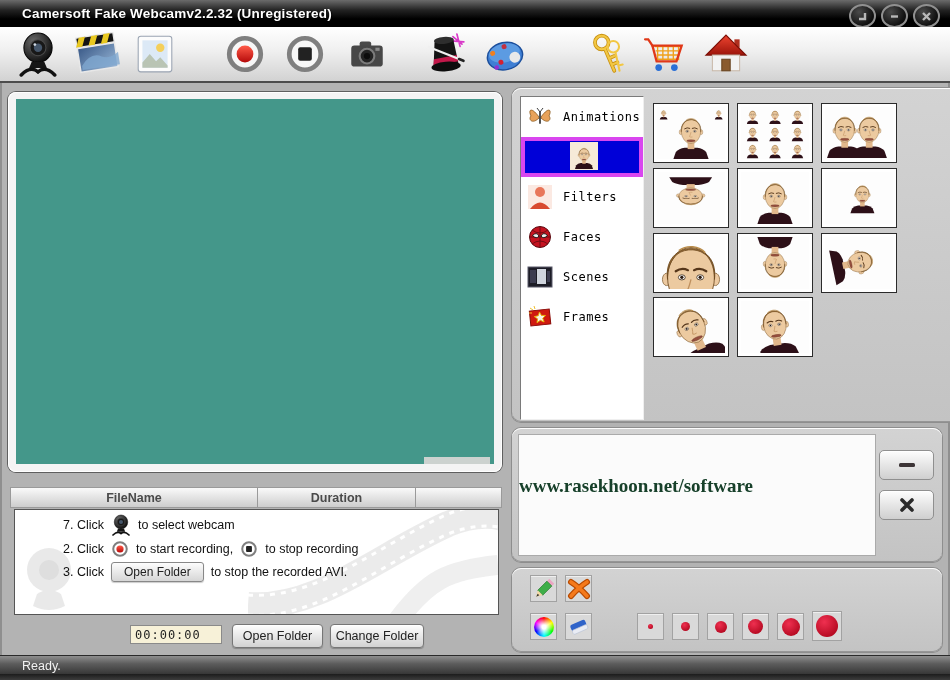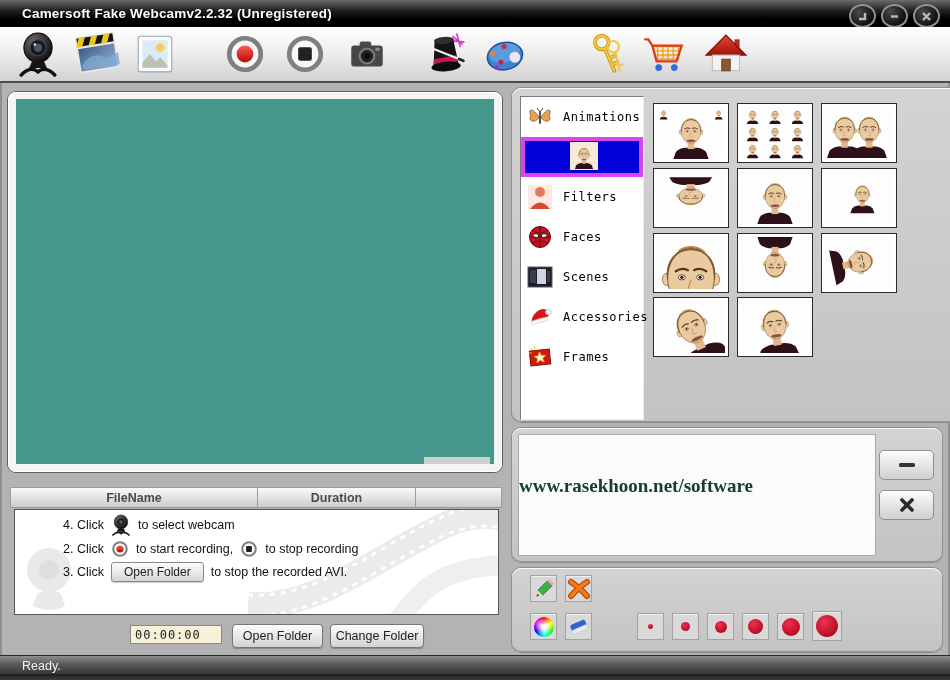--- a/index.html
+++ b/index.html
@@ -322,30 +322,20 @@
           <svg width="26" height="26" viewBox="0 0 26 26">
             <rect x="1" y="3" width="24" height="20" fill="#1c1c26" stroke="#5a5a6a"></rect>
             <rect x="3" y="6" width="6" height="13" fill="#3c3c50"></rect>
             <rect x="10" y="5" width="9" height="15" fill="#cfd4dd"></rect>
             <rect x="20" y="7" width="3" height="11" fill="#3c3c50"></rect>
           </svg>
           </span>
         <span class="catlabel">Scenes</span>
       </div>
 
-      <div class="catitem">
-        <span class="cicon">
-          <svg width="26" height="26" viewBox="0 0 26 26">
-            <path d="M5,17 C6,7 18,2 21,8 C22,10 21,12 20,13 L7,18 Z" fill="#d81616" stroke="#9a0c0c" stroke-width=".7"></path>
-            <circle cx="21.5" cy="8" r="2.8" fill="#fafafa" stroke="#c8c8c8"></circle>
-            <path d="M4,17.5 Q12,14.5 20,13 L21,16.5 Q12,18.5 5,21 Z" fill="#fafafa" stroke="#cfcfcf" stroke-width=".7"></path>
-          </svg>
-          </span>
-        <span class="catlabel">Accessories</span>
-      </div>
 
       <div class="catitem">
         <span class="cicon">
           <svg width="26" height="26" viewBox="0 0 26 26">
             <g transform="rotate(-6 13 13)">
               <rect x="3" y="6" width="20" height="15" fill="#cf1a10" stroke="#8a0c08"></rect>
               <path d="M13,8 L14.6,11.6 L18.6,12 L15.6,14.6 L16.6,18.4 L13,16.3 L9.4,18.4 L10.4,14.6 L7.4,12 L11.4,11.6 Z" fill="#f7f3ea" stroke="#e8b400" stroke-width=".9"></path>
             </g>
             <path d="M3,4 l3,2 M7,2 l1,3 M2,9 l3,0" stroke="#f0c030" stroke-width="1"></path>
           </svg>
@@ -527,21 +517,21 @@
         <path d="M0,95 C70,100 130,45 200,14 C220,6 240,4 255,8" stroke="#fff" stroke-width="3" stroke-dasharray="5 6" fill="none" transform="translate(0,-10)"></path>
         <path d="M0,95 C70,100 130,45 200,14 C220,6 240,4 255,8" stroke="#fff" stroke-width="3" stroke-dasharray="5 6" fill="none" transform="translate(0,10)"></path>
         <path d="M150,110 C180,70 200,60 250,55" stroke="#e2e2e2" stroke-width="20" fill="none"></path>
       </svg>
       <svg class="wm2" width="70" height="78" viewBox="0 0 70 78">
         <circle cx="32" cy="34" r="22" fill="#e4e4e4"></circle>
         <circle cx="32" cy="34" r="10" fill="#d6d6d6"></circle>
         <path d="M20,58 q12,-8 24,0 l4,12 q-16,8 -32,0 z" fill="#e4e4e4"></path>
       </svg>
       <div class="step">
-        <span>4. Click</span>
+        <span>7. Click</span>
         <svg width="20" height="22" viewBox="0 0 40 44">
           <ellipse cx="20" cy="16" rx="13.5" ry="14" fill="url(#gwb)" stroke="#050505"></ellipse>
           <circle cx="20" cy="16" r="7.6" fill="#181818" stroke="#4a4a4a"></circle>
             <circle cx="20" cy="16" r="4" fill="#45566a"></circle>
           <path d="M14,29.5 h12 l2.5,6 h-17 z" fill="#161616"></path>
           <path d="M4,42 q9,-9 16,-3 M36,42 q-9,-9 -16,-3" fill="none" stroke="#111" stroke-width="3.4" stroke-linecap="round"></path>
         </svg>
         <span>to select webcam</span>
       </div>
       <div class="step">

